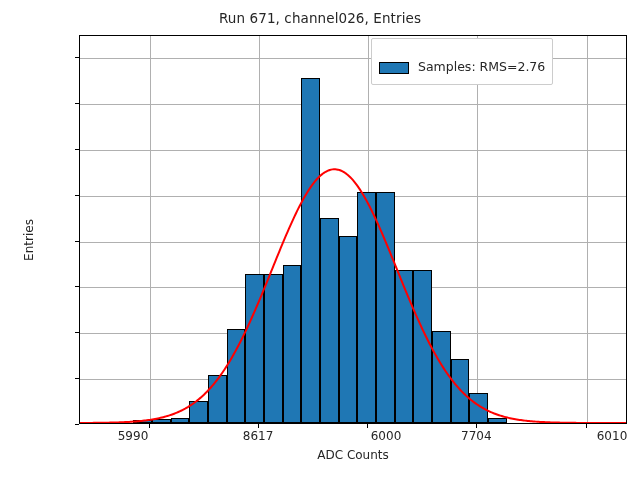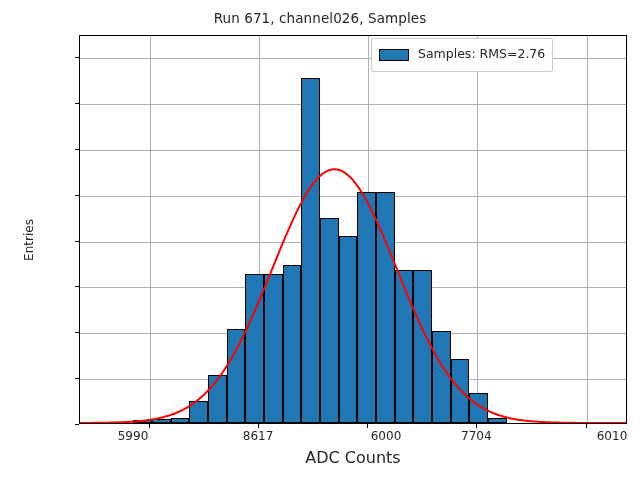--- a/index.html
+++ b/index.html
@@ -79,31 +79,31 @@
     transform-origin: center center;
     font-size: 12px;
     color: #262626;
     white-space: nowrap;
   }
   #xlabel {
     position: absolute;
     left: 79px; width: 548px;
     top: 448px;
     text-align: center;
-    font-size: 16px;
+    font-size: 12px;
     color: #262626;
   }
   
   #legend {
     position: absolute;
     left: 371px; top: 38px;
     background: #ffffff;
     border: 1px solid #cccccc;
     border-radius: 2px;
-    padding: 5px 7px 6px 7px;
+    padding: 18px 7px 6px 7px;
     box-sizing: border-box;
     font-size: 12.5px;
     color: #262626;
   }
   .legend-row {
     display: flex;
     align-items: center;
     height: 21px;
     white-space: nowrap;
   }
@@ -123,21 +123,21 @@
   }
   .legend-label { line-height: 1; }
   .legend-row.fit { justify-content: flex-start; }
   .legend-row.fit .legend-label { margin-left: 0; }
 </style>
 </head>
 <body>
 
 <div id="figure">
 
-  <div id="title">Run 671, channel026, Samples</div>
+  <div id="title">Run 671, channel026, Entries</div>
 
   <div id="ylabel">Entries</div>
   <div id="xlabel">ADC Counts</div>
 
   <div id="ytick-labels">
       <div class="ytick-mark" style="top: 424px;"></div>
       <div class="ytick-mark" style="top: 378.127px;"></div>
       <div class="ytick-mark" style="top: 332.255px;"></div>
       <div class="ytick-mark" style="top: 286.382px;"></div>
       <div class="ytick-mark" style="top: 240.509px;"></div>

